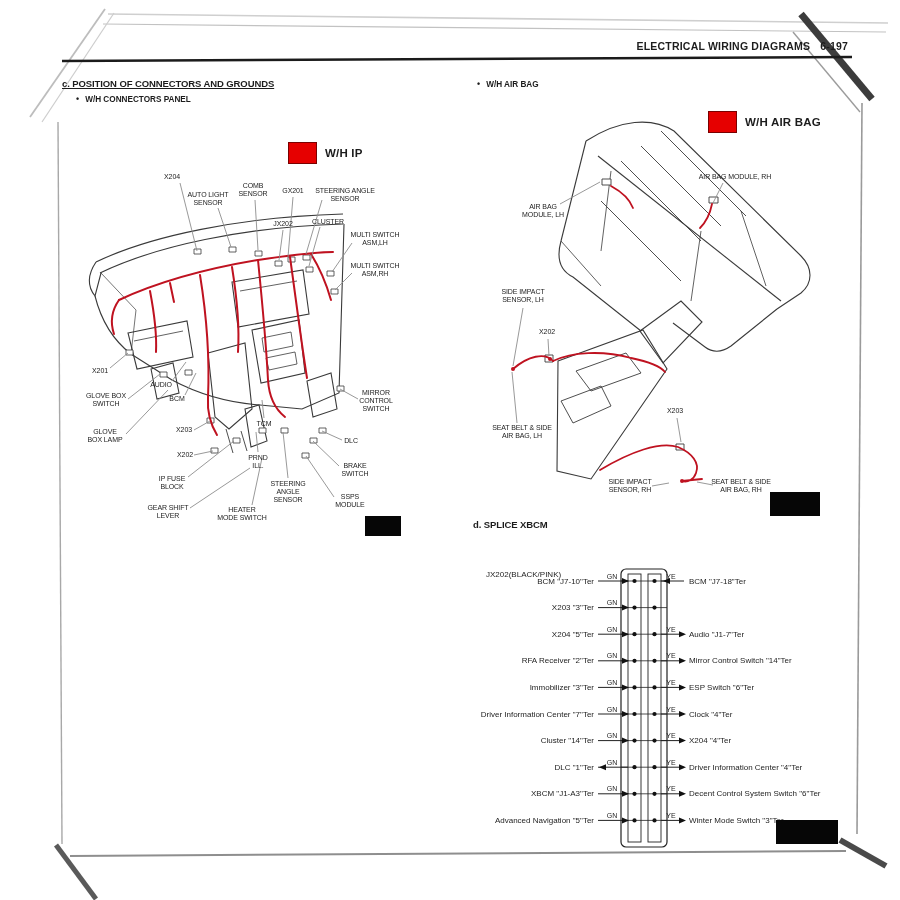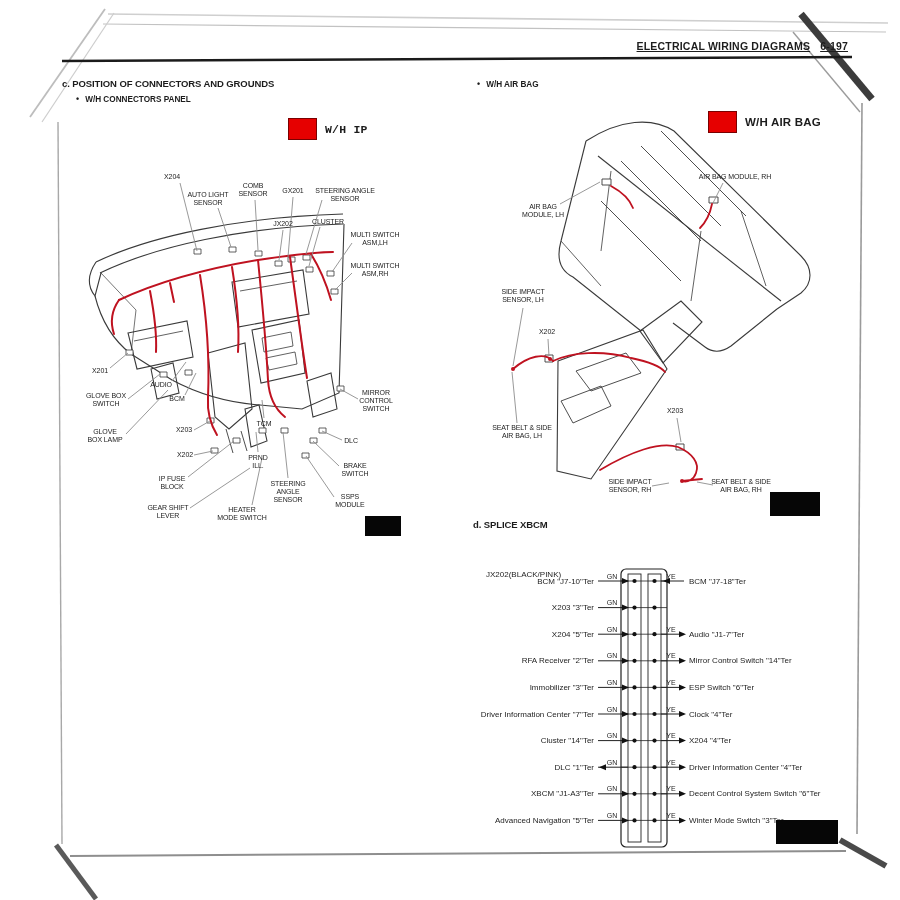--- a/index.html
+++ b/index.html
@@ -3,21 +3,21 @@
 <meta charset="utf-8">
 <style>
   html,body{margin:0;padding:0;background:#fff;}
   .canvas{position:relative;width:900px;height:900px;background:#ffffff;overflow:hidden;
           font-family:"Liberation Sans",sans-serif;color:#1c1c1c;}
   svg{font-family:"Liberation Sans",sans-serif;}
   #art{position:absolute;left:0;top:0;z-index:1;}
   .layer{position:absolute;left:0;top:0;width:900px;height:900px;z-index:3;pointer-events:none;}
   .abs{position:absolute;}
   .header-text{top:40px;right:52px;display:flex;gap:10px;font-weight:bold;font-size:10.5px;
-               letter-spacing:.2px;color:#1d1d1d;z-index:2;text-decoration:underline;}
+               letter-spacing:.2px;color:#1d1d1d;z-index:2;}
   .heading{font-weight:bold;font-size:9.5px;letter-spacing:-.1px;z-index:2;}
   .bullet-item{display:flex;gap:6px;font-weight:bold;font-size:8.2px;align-items:center;z-index:2;}
   .bullet-dot{font-size:9px;line-height:1;}
   .legend{display:flex;gap:8px;align-items:center;z-index:2;}
   .legend-swatch{width:27px;height:20px;background:#e60000;border:1px solid #7a0000;}
   .legend-label{font-weight:bold;font-size:11.5px;letter-spacing:.2px;}
   .callout{position:absolute;transform:translate(-50%,-50%);font-size:7px;line-height:1.12;
            text-align:center;white-space:pre-line;color:#222;letter-spacing:-.1px;}
   .redaction{position:absolute;background:#060606;z-index:4;}
   .sub-label{font-size:8px;color:#1d1d1d;z-index:2;}
@@ -251,31 +251,31 @@
         <polygon points="679,817.4 686,820.4 679,823.4" fill="#111"></polygon>
         <text x="689" y="823" text-anchor="start" font-size="8" fill="#1d1d1d">Winter Mode Switch "3"Ter</text>
       </g>
   </svg>
 
   <div class="abs header-text">
     <span>ELECTRICAL WIRING DIAGRAMS</span>
     <span>6-197</span>
   </div>
 
-  <div class="abs heading" style="left:62px;top:78px;">c. POSITION OF CONNECTORS AND GROUNDS</div>
+  <div class="abs heading" style="left:62px;top:78px;text-decoration:underline;">c. POSITION OF CONNECTORS AND GROUNDS</div>
   <div class="abs bullet-item" style="left:76px;top:95px;">
     <span class="bullet-dot">•</span>
     <span>W/H CONNECTORS PANEL</span>
   </div>
   <div class="abs bullet-item" style="left:477px;top:80px;">
     <span class="bullet-dot">•</span>
     <span>W/H AIR BAG</span>
   </div>
 
-  <div class="abs legend" style="left:288px;top:118px;font-family:Liberation Mono, monospace;">
+  <div class="abs legend" style="left:288px;top:142px;">
     <span class="legend-swatch" style="background: rgb(230, 0, 0);"></span>
     <span class="legend-label">W/H IP</span>
   </div>
   <div class="abs legend" style="left:708px;top:111px;">
     <span class="legend-swatch" style="background: rgb(230, 0, 0);"></span>
     <span class="legend-label">W/H AIR BAG</span>
   </div>
 
   <div class="abs heading" style="left:473px;top:519px;">d. SPLICE XBCM</div>
   <div class="abs sub-label" style="left:486px;top:550px;margin-top:20px;">JX202(BLACK/PINK)</div>

